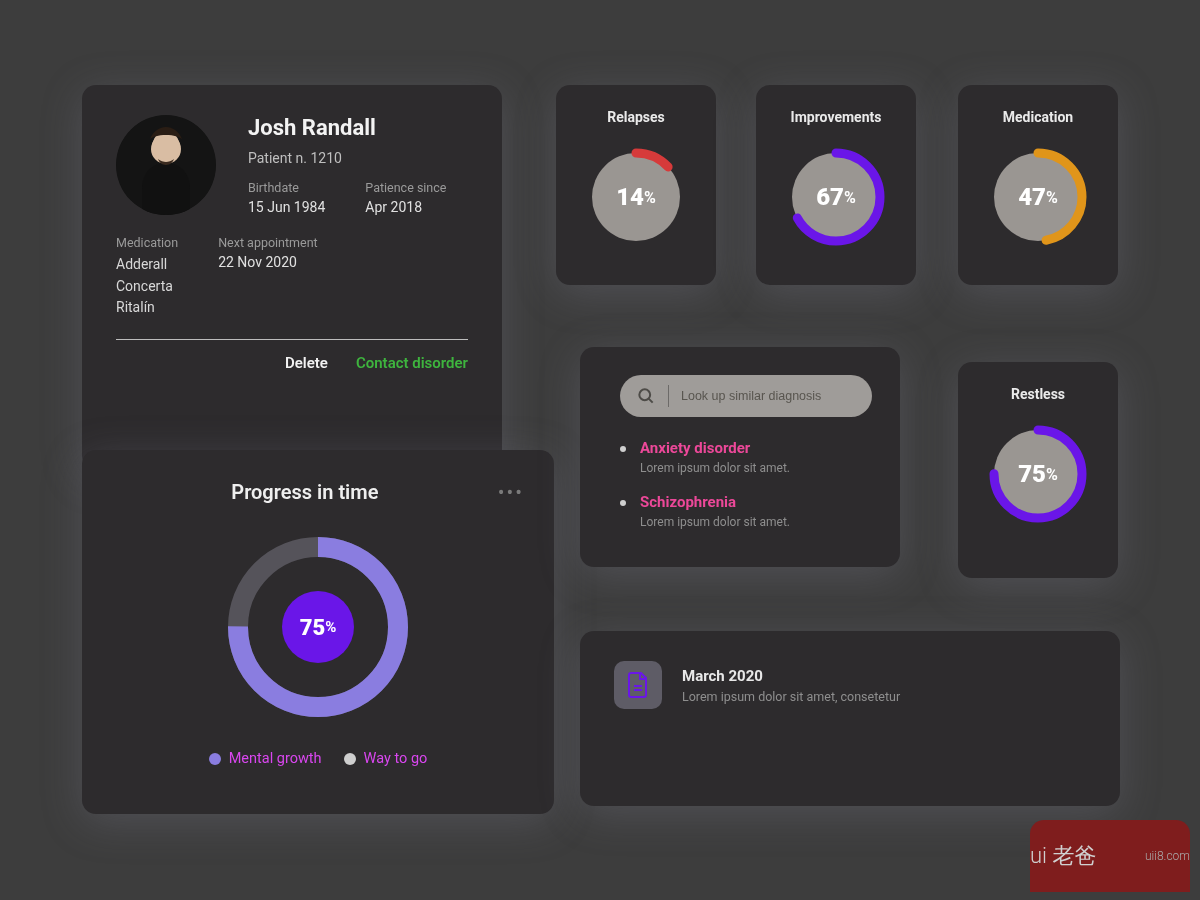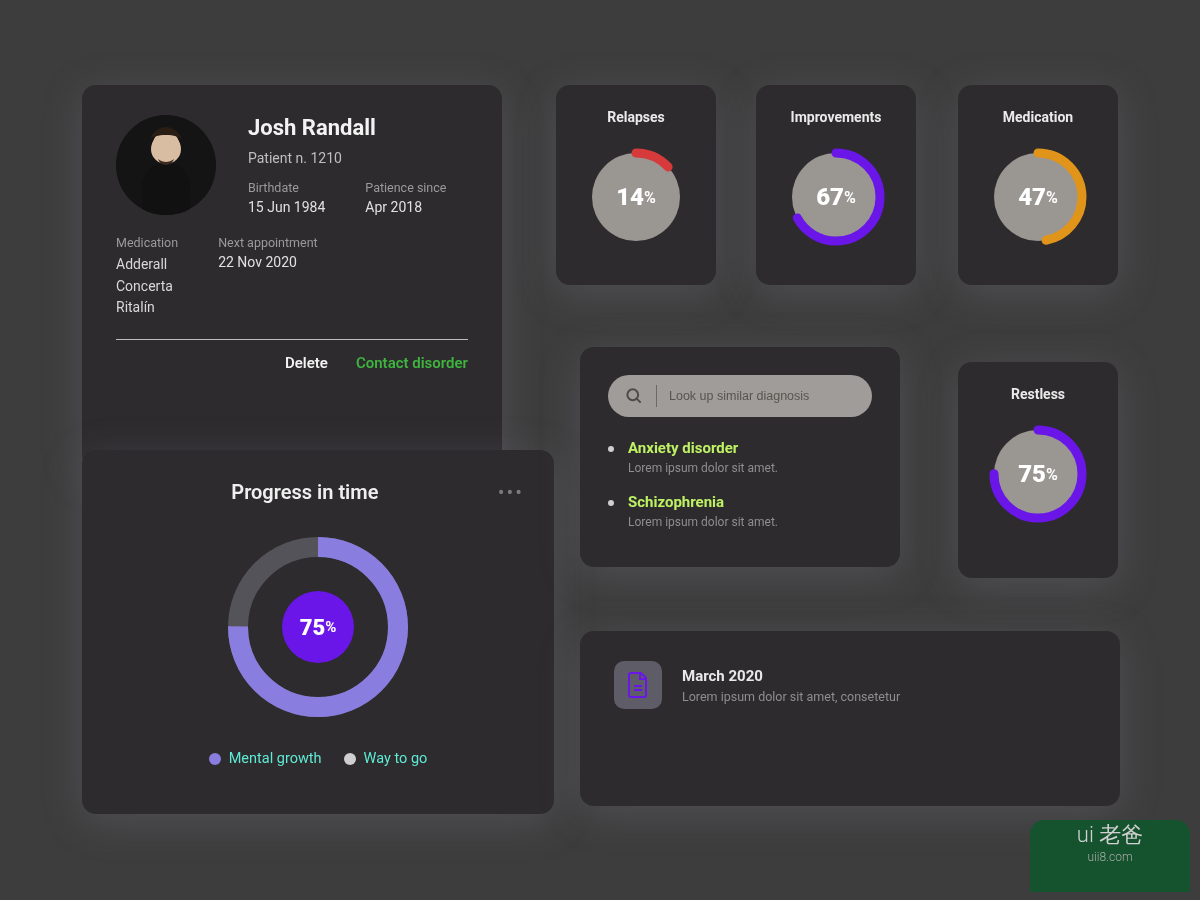--- a/index.html
+++ b/index.html
@@ -63,51 +63,51 @@
   .progress-head { display:flex; justify-content:space-between; align-items:center; margin-bottom:28px;}
   .progress-title { font-size:20px; font-weight:600; color:#efefef; text-align:center; flex:1;}
   .dots { color:#7a7a7a; font-size:20px; letter-spacing:2px; cursor:pointer;}
   .big-gauge-wrap { display:flex; justify-content:center; }
   .big-gauge { position:relative; width:190px; height:190px; }
   .big-gauge svg { transform:rotate(-90deg); }
   .big-inner { position:absolute; left:50%; top:50%; transform:translate(-50%,-50%);
     width:72px;height:72px;border-radius:50%;background:#6a16e8;
     display:flex;align-items:center;justify-content:center;color:#fff;font-weight:700;font-size:22px;}
   .big-inner span{font-size:15px;}
-  .legend { display:flex; justify-content:center; gap:22px; margin-top:28px; font-size:14.5px; color:#5eead4;align-items:flex-end; }
+  .legend { display:flex; justify-content:center; gap:22px; margin-top:28px; font-size:14.5px; color:#d946ef;align-items:flex-end; }
   .legend-item { display:flex; align-items:center; gap:8px; }
   .dot { width:12px;height:12px;border-radius:50%; }
   .dot-purple{background:#8a7de0;}
   .dot-grey{background:#cfcfcf;}
 
   
-  .diag-card { left:580px; top:347px; width:320px; height:220px; padding:28px 28px 20px 28px; }
+  .diag-card { left:580px; top:347px; width:320px; height:220px; padding:28px 28px 20px 40px; }
   .search { background:#9f9c99; border-radius:22px; height:42px; display:flex;align-items:center;padding:0 16px;gap:12px;}
   .search-div { width:1px; height:22px; background:#6c6a68; }
   .search input { background:transparent;border:none;outline:none;font-size:12.5px;color:#4b4947;flex:1; }
   .search input::placeholder{color:#58554f;}
   .diag-list { margin-top:22px; }
   .diag-item { display:flex; gap:14px; margin-bottom:18px; }
   .bullet { width:6px;height:6px;border-radius:50%;background:#cfcfcf;margin-top:7px;flex-shrink:0;}
-  .diag-name { font-size:15px; font-weight:700; color:#bef264; margin-bottom:4px;}
+  .diag-name { font-size:15px; font-weight:700; color:#ec4899; margin-bottom:4px;}
   .diag-desc { font-size:12px; color:#8e8e8e; }
 
   
   .reports-card { left:580px; top:631px; width:540px; height:175px; padding:30px 34px; }
   .reports-head { display:flex;justify-content:space-between;align-items:center;margin-bottom:24px;}
   .reports-title { font-size:20px;font-weight:700;color:#f0f0f0;}
   .more-link { color:#5a4fd1; font-size:13.5px; font-weight:600; display:flex;align-items:center;gap:6px;cursor:pointer;}
   .report-row { display:flex; gap:20px; align-items:center; }
   .report-icon { width:48px;height:48px;border-radius:10px;background:#5e5c66;display:flex;align-items:center;justify-content:center;}
   .report-name { font-size:15px; font-weight:700; color:#e8e8e8; margin-bottom:4px;}
   .report-desc { font-size:12.5px; color:#8e8e8e; }
 
   
   .watermark { position:absolute; right:10px; bottom:8px; width:160px;height:72px;
-    background:#14532d;border-radius:14px 14px 0 0;display:flex;flex-direction:column;align-items:center;justify-content:flex-start;
+    background:#7f1d1d;border-radius:14px 14px 0 0;display:flex;flex-direction:row;align-items:center;justify-content:space-between;
     color:#d0d0d0;font-size:22px;font-weight:300;}
   .watermark small{font-size:12px;color:#aaa;}
 </style>
 </head>
 <body>
 
 <div class="canvas">
 
   <div class="card profile-card">
     <div class="profile-top">

